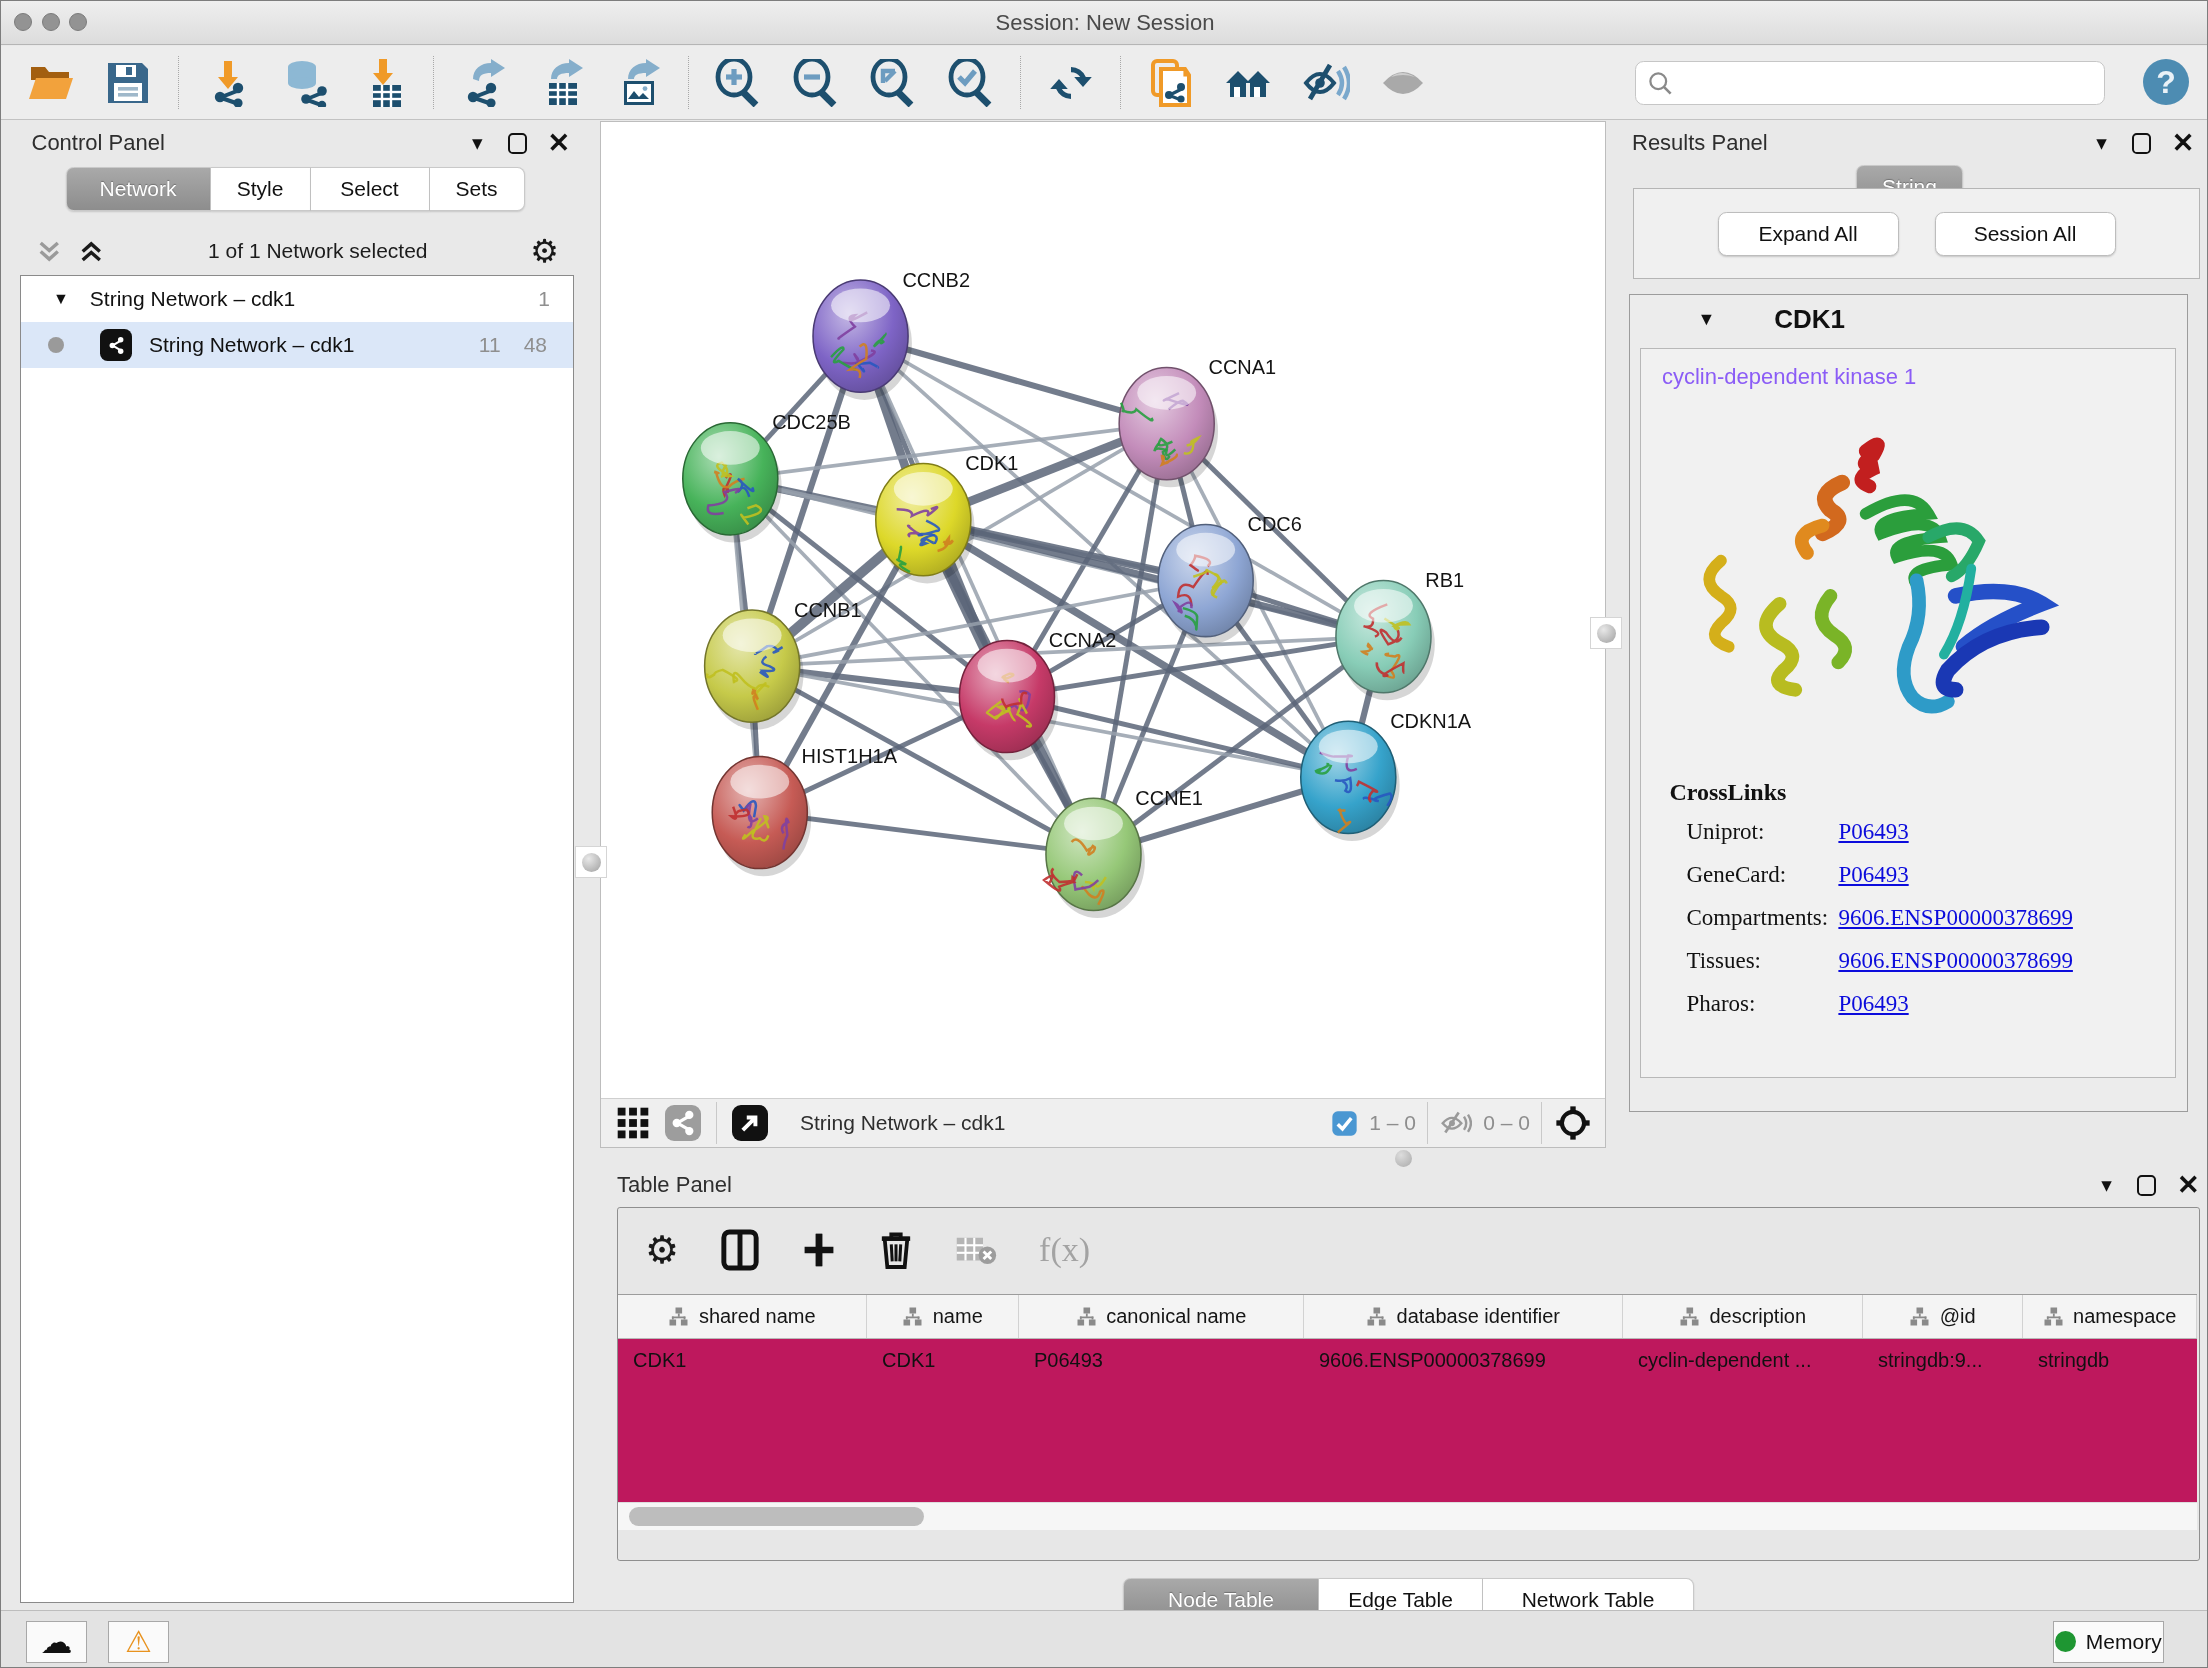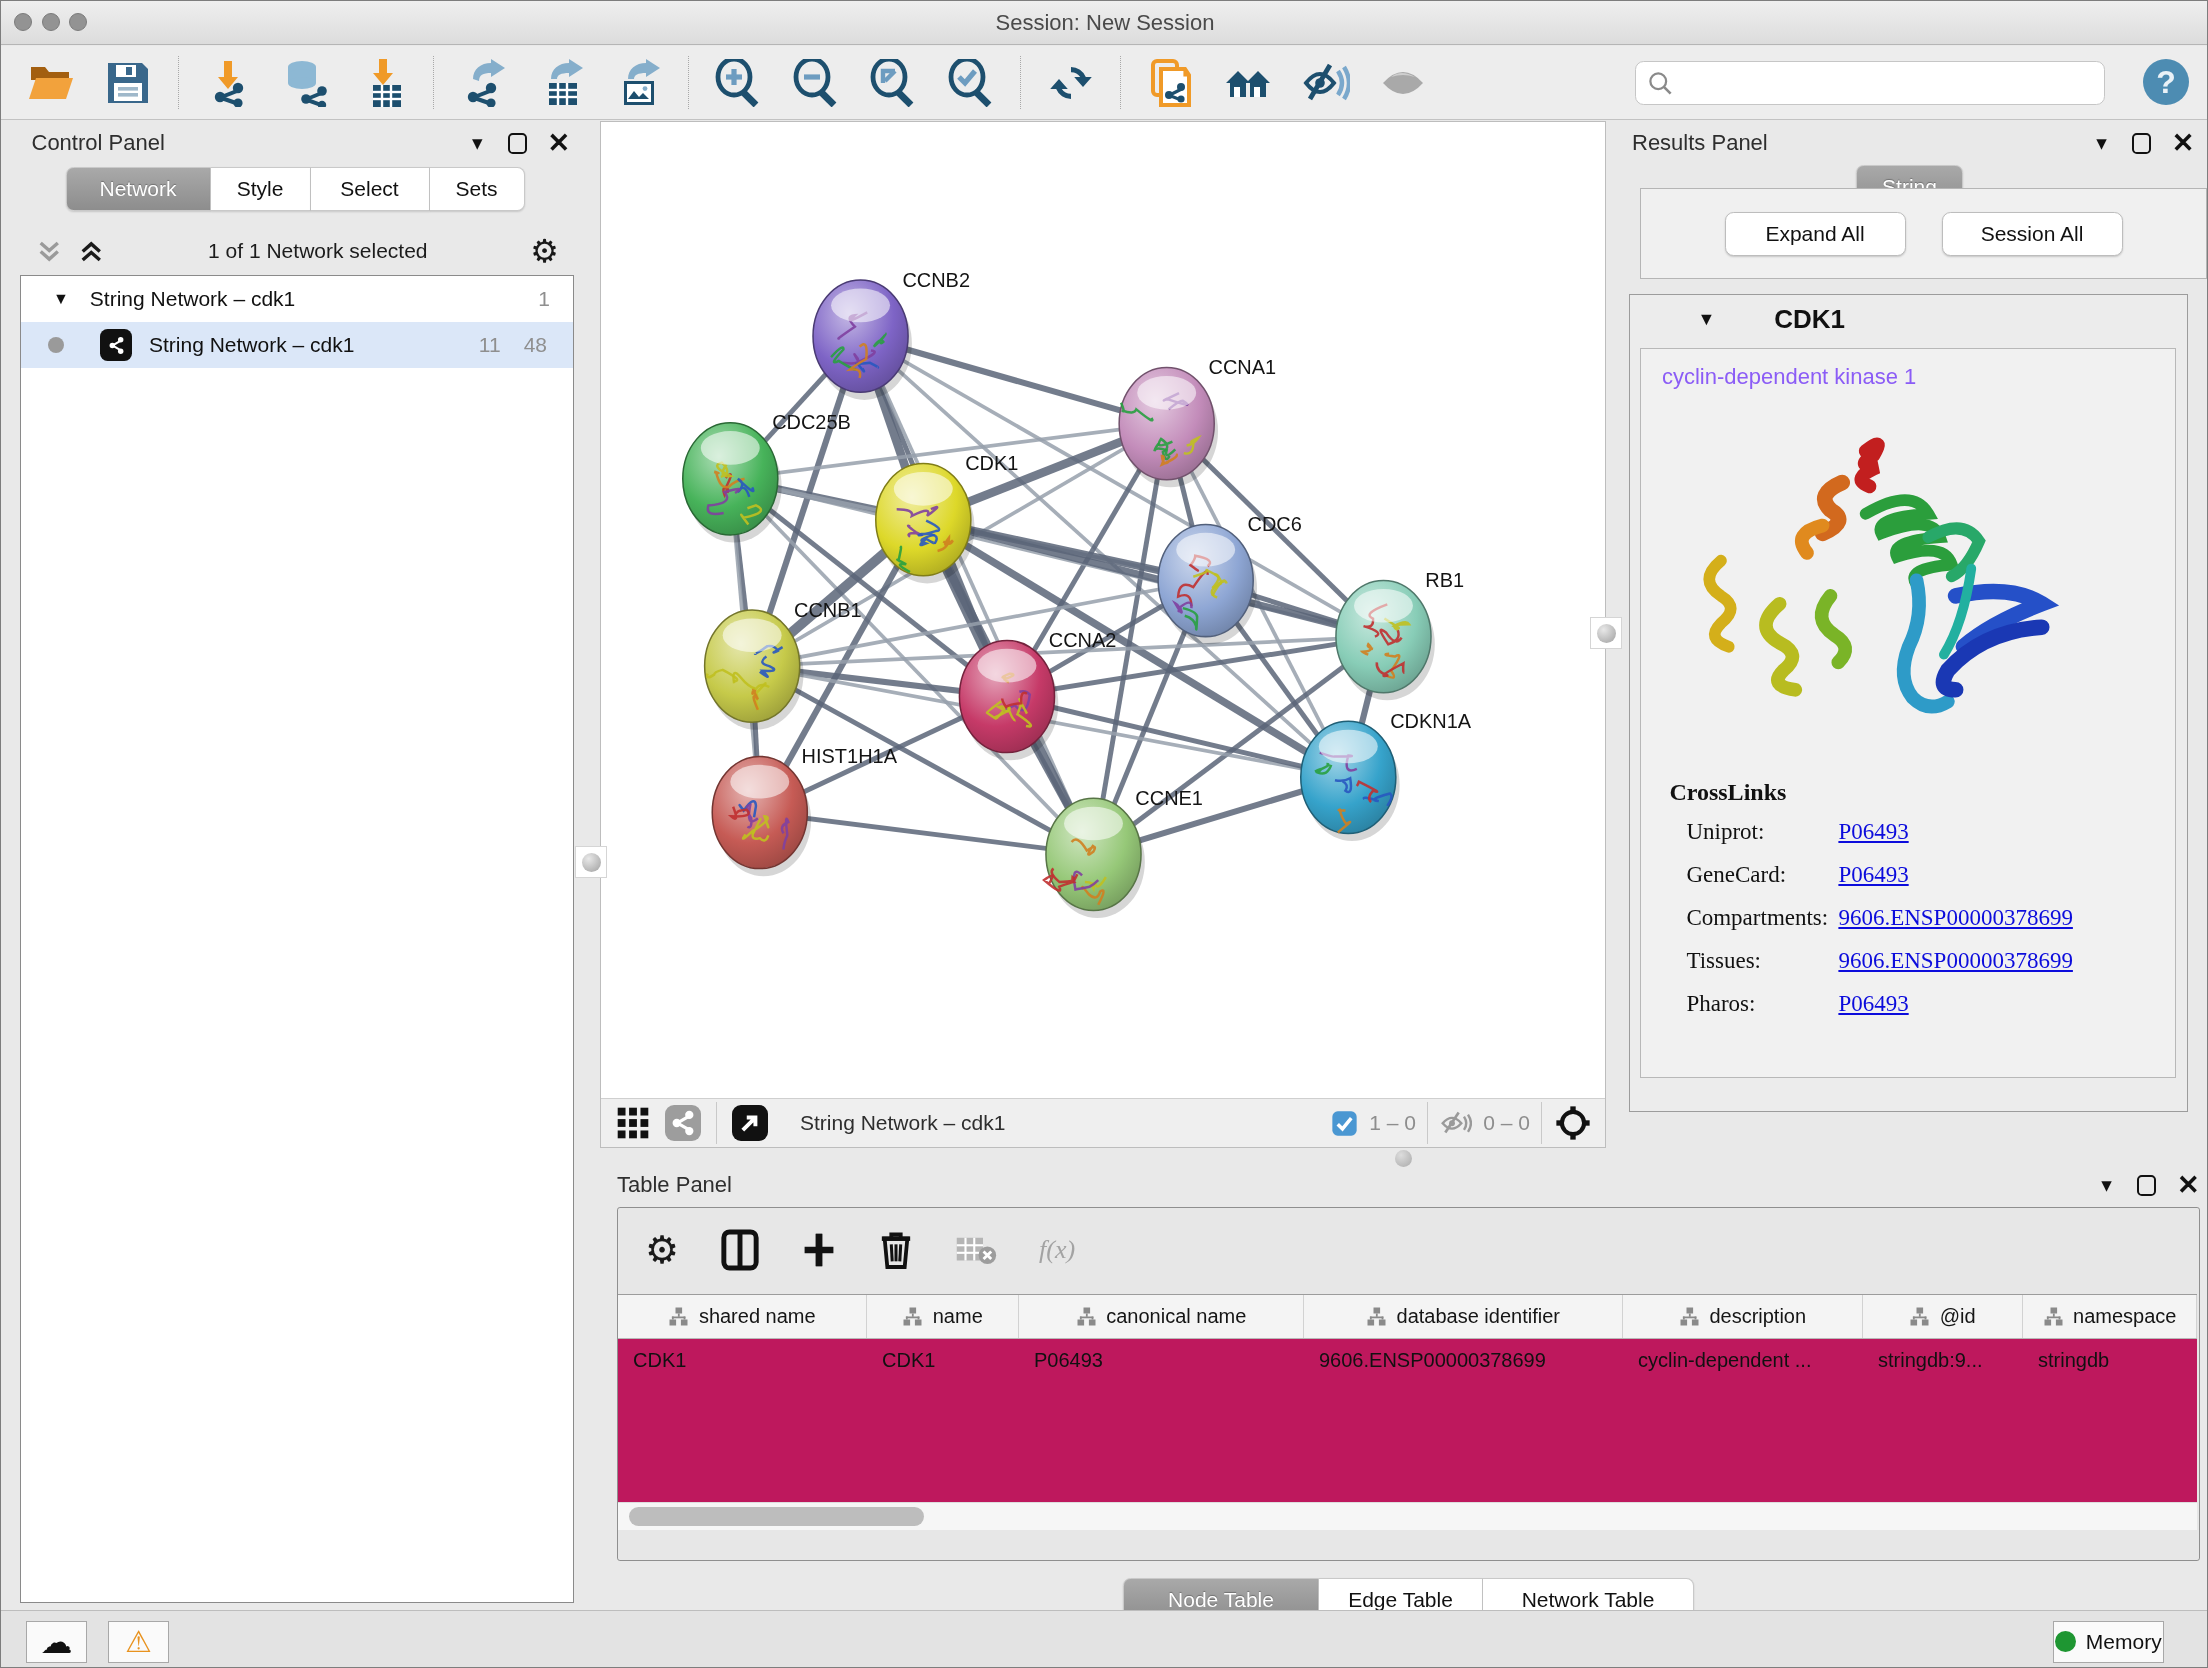--- a/index.html
+++ b/index.html
@@ -69,21 +69,21 @@
   .net-toolbar { position:absolute; left:0; bottom:0; width:1004px; height:49px;
     background:#efefef; border-top:1px solid #cfcfcf; display:flex; align-items:center; }
   .nt-icon { margin-left:15px; cursor:pointer; display:flex; align-items:center; }
   .nt-sep { width:0; height:42px; border-left:1px solid #c9c9c9; margin-left:15px; }
   .nt-title { font-size:21px; color:#2e2e2e; margin-left:32px; flex:0 0 auto; }
   .nt-counts { display:flex; align-items:center; margin-left:auto; color:#8d8d8d; font-size:21px; gap:11.4px; }
 
   
   .results-panel { position:absolute; left:1617px; top:126px; width:582px; height:1037px; }
   .rp-tab { position:absolute; left:238px; top:38px; }
-  .rp-btnbox { position:absolute; left:22px; top:61px; width:567px; height:91px;
+  .rp-btnbox { position:absolute; left:15px; top:61px; width:567px; height:91px;
     background:#f0f0f0; border:1.9px solid #b5b5b5; display:flex; align-items:center; justify-content:center; gap:36px; }
   .rp-btn { min-width:181px; height:44px; background:#fff; border:1px solid #bdbdbd; border-radius:8.6px;
     font-size:21px; color:#111; display:flex; align-items:center; justify-content:center; cursor:pointer;
     box-shadow:0 1px 1.9px rgba(0,0,0,.18); padding:0 21px; }
   .rp-entry { position:absolute; left:11.4px; top:167px; width:559px; height:818px;
     background:#ececec; border:1.9px solid #9c9c9c; }
   .rp-entry-head { height:49px; display:flex; align-items:center; font-size:26px; font-weight:bold; color:#111; }
   .rp-inner { position:absolute; left:9.5px; top:53px; width:536px; height:730px;
     background:#f1f1f1; border:1.4px solid #b8b8b8; }
   .rp-desc { font-size:22px; color:#8b5cf6; padding:15px 0 0 21px; }
@@ -93,21 +93,21 @@
   .cl-row { display:flex; margin:0 0 17px 17px; }
   .cl-label { width:152px; flex:0 0 152px; }
   .cl-link { color:#0c0cdc; text-decoration:underline; cursor:pointer; }
 
   
   .table-panel { position:absolute; left:599px; top:1168px; width:1609px; height:439px; }
   .tp-box { position:absolute; left:17px; top:38px; width:1583px; height:354px;
     background:#e7e7e7; border:1.9px solid #8f8f8f; border-radius:2.9px; }
   .tp-toolbar { height:84px; display:flex; align-items:center; gap:42px; padding-left:27px; }
   .tp-toolbar .ticon { cursor:pointer; display:flex; align-items:center; }
-  .fx { font-family:"Liberation Serif", serif; font-style:italic; font-size:26px; color:#a3a3a3; }
+  .fx { font-family:"Liberation Serif", serif; font-size:34px; color:#a3a3a3; }
   .grid-table { position:absolute; left:0px; top:86px; width:1579px; height:236px; background:#be185d;
     border-top:1.4px solid #9c9c9c; overflow:hidden; }
   .gt-header { display:flex; height:44px; background:#f4f4f4; border-bottom:1.4px solid #b8b8b8; }
   .gt-h-cell { display:flex; align-items:center; justify-content:center; gap:9.5px; font-size:20px; color:#151515;
     border-right:1px solid #d2d2d2; overflow:hidden; white-space:nowrap; flex:0 0 auto; }
   .gt-row { display:flex; height:42px; }
   .gt-cell { display:flex; align-items:center; font-size:20px; color:#111; padding-left:15px;
     overflow:hidden; white-space:nowrap; flex:0 0 auto; }
   .hscroll { position:absolute; left:0; bottom:0; width:1579px; height:28.5px; background:#f6f6f6; border-top:1px solid #ddd; }
   .hthumb { position:absolute; left:11.4px; top:4.8px; width:295px; height:19px; background:#bdbdbd; border-radius:9.5px; }

